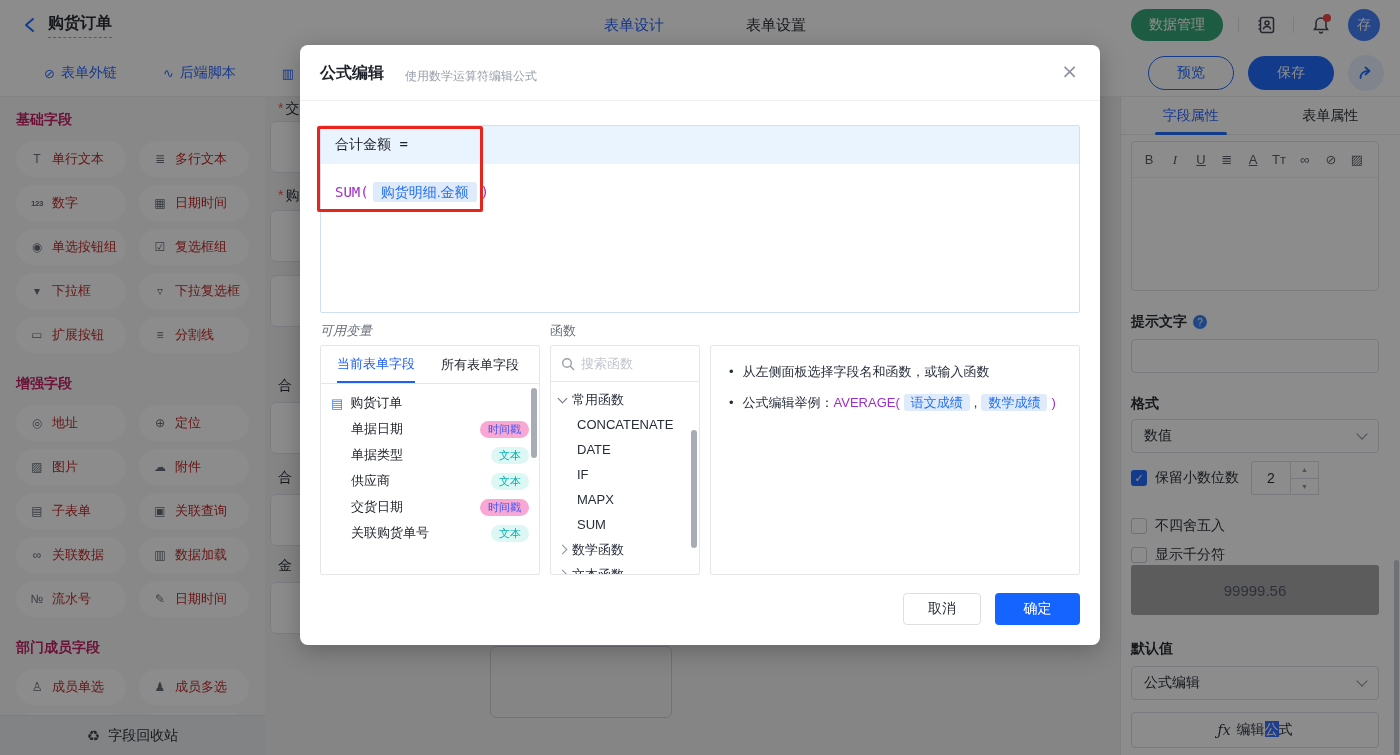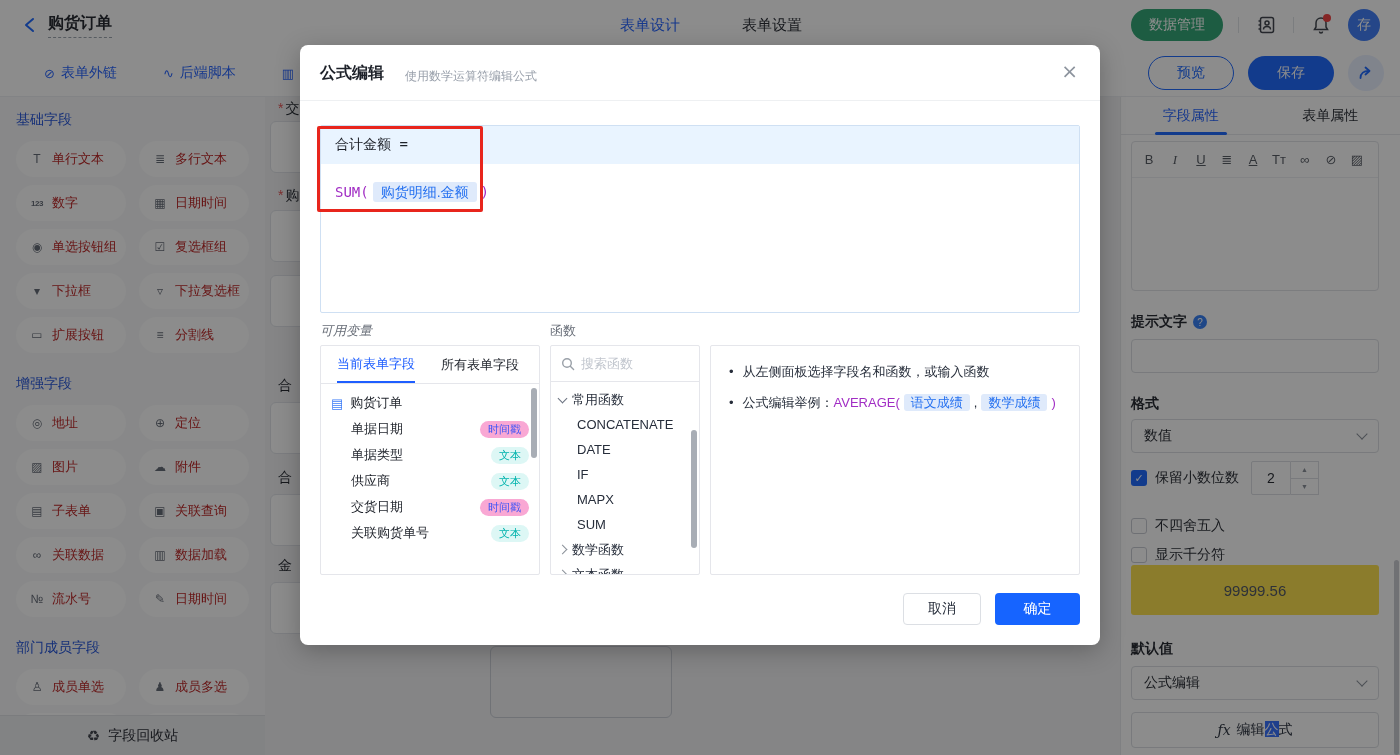--- a/index.html
+++ b/index.html
@@ -7,21 +7,21 @@
   body { font-family:"Liberation Sans","DejaVu Sans",sans-serif; color:#1d2129; background:#fff; }
   .page { position:relative; width:1400px; height:755px; overflow:hidden; background:#fff; }
 
   
   .app { position:absolute; inset:0; z-index:0; }
 
   
   .app-header { position:absolute; top:0; left:0; width:1400px; height:50px; background:#fff; }
   .hdr-back { position:absolute; left:22px; top:16px; width:18px; height:18px; cursor:pointer; }
   .hdr-title { position:absolute; left:48px; top:13px; font-size:16px; font-weight:600; color:#1d2129; border-bottom:1px dashed #9aa3ad; padding-bottom:3px; }
-  .hdr-tabs { position:absolute; left:620px; top:0; height:50px; display:flex; gap:62px; align-items:center; font-size:15px; }
+  .hdr-tabs { position:absolute; left:604px; top:0; height:50px; display:flex; gap:82px; align-items:center; font-size:15px; }
   .hdr-tab { color:#1d2129; cursor:pointer; }
   .hdr-tab.active { color:#1e5eff; }
   .hdr-right { position:absolute; right:20px; top:0; height:50px; display:flex; align-items:center; gap:15px; }
   .btn-green { height:32px; padding:0 18px; border-radius:16px; background:#2ba471; color:#fff; font-size:14px; display:flex; align-items:center; cursor:pointer; }
   .hdr-div { width:1px; height:16px; background:#dfe2e7; }
   .hdr-icon { width:24px; height:24px; position:relative; cursor:pointer; display:flex; align-items:center; justify-content:center; }
   .bell-dot { position:absolute; top:1px; right:2px; width:8px; height:8px; border-radius:50%; background:#f23c3c; }
   .avatar { width:32px; height:32px; border-radius:50%; background:#3a7af8; color:#fff; font-size:14px; display:flex; align-items:center; justify-content:center; cursor:pointer; }
 
   
@@ -29,21 +29,21 @@
   .tb-links { position:absolute; left:44px; top:0; height:46px; display:flex; gap:46px; align-items:center; }
   .tb-link { display:flex; align-items:center; gap:6px; color:#1e5eff; font-size:14px; cursor:pointer; white-space:nowrap; }
   .tb-link .ico { font-size:13px; }
   .tb-right { position:absolute; right:16px; top:0; height:46px; display:flex; gap:14px; align-items:center; }
   .btn-preview { width:86px; height:34px; border-radius:17px; border:1px solid #1664ff; color:#1664ff; background:#fff; font-size:14px; display:flex; align-items:center; justify-content:center; cursor:pointer; }
   .btn-save { width:86px; height:34px; border-radius:17px; background:#1664ff; color:#fff; font-size:14px; display:flex; align-items:center; justify-content:center; cursor:pointer; }
   .btn-share { width:36px; height:36px; border-radius:50%; background:#e8efff; display:flex; align-items:center; justify-content:center; cursor:pointer; }
 
   
   .sidebar { position:absolute; top:97px; left:0; width:265px; height:658px; background:#f7f8fa; padding:0 16px; overflow:hidden; }
-  .sec-title { font-size:14px; font-weight:400; color:#1d4ed8; margin:14px 0 12px; }
+  .sec-title { font-size:14px; font-weight:700; color:#be185d; margin:14px 0 12px; }
   .sec-title.later { margin-top:22px; }
   .pill-grid { display:grid; grid-template-columns:110px 110px; column-gap:13px; row-gap:8px; }
   .pill { height:36px; background:#fff; border-radius:18px; display:flex; align-items:center; padding-left:13px; gap:7px; cursor:grab; }
   .pill .p-ico { width:16px; text-align:center; font-size:12px; color:#5f6672; flex:none; }
   .pill .p-ico.num { font-size:8px; font-weight:700; letter-spacing:-0.5px; }
   .pill .p-lab { font-size:13px; color:#b91c1c; white-space:nowrap; }
   .recycle-bar { position:absolute; left:0; bottom:0; width:265px; height:40px; background:#ecedf0; border-top:1px solid #dfe1e5; display:flex; align-items:center; justify-content:center; gap:8px; font-size:14px; color:#1d2129; cursor:pointer; z-index:2; }
   .recycle-bar .ico { font-size:15px; color:#3a3f47; }
 
   
@@ -71,21 +71,21 @@
   .chev { width:8px; height:8px; border-right:1.5px solid #868c96; border-bottom:1.5px solid #868c96; transform:rotate(45deg); margin-left:auto; margin-top:-4px; }
   .cb { position:absolute; width:16px; height:16px; border-radius:3px; cursor:pointer; }
   .cb.checked { background:#1664ff; color:#fff; font-size:11px; display:flex; align-items:center; justify-content:center; }
   .cb.empty { background:#fff; border:1px solid #c6cad1; }
   .cb-label { position:absolute; font-size:14px; color:#1d2129; }
   .stepper { position:absolute; left:130px; display:flex; }
   .stepper .val { width:40px; height:34px; border:1px solid #dadde2; border-radius:2px 0 0 2px; display:flex; align-items:center; justify-content:center; font-size:14px; background:#fff; }
   .stepper .spin { width:28px; height:34px; border:1px solid #dadde2; border-left:none; display:flex; flex-direction:column; }
   .stepper .spin span { flex:1; display:flex; align-items:center; justify-content:center; font-size:7px; color:#868c96; cursor:pointer; }
   .stepper .spin span:first-child { border-bottom:1px solid #dadde2; }
-  .rb-preview { position:absolute; left:10px; top:468px; width:248px; height:50px; background:#fde047; border-radius:3px; display:flex; align-items:center; justify-content:center; font-size:15px; color:#4a5160; }
+  .rb-preview { position:absolute; left:10px; top:468px; width:248px; height:50px; background:#a3a3a3; border-radius:3px; display:flex; align-items:center; justify-content:center; font-size:15px; color:#4a5160; }
   .rb-fxbtn { position:absolute; left:10px; top:615px; width:248px; height:36px; border:1px solid #dadde2; border-radius:4px; background:#fff; display:flex; align-items:center; justify-content:center; gap:6px; font-size:14px; color:#272e3b; cursor:pointer; }
   .fx { font-family:"DejaVu Serif","Liberation Serif",serif; font-style:italic; font-size:14px; color:#272e3b; }
   .hl { background:#2f6bff; color:#fff; }
   .rb-scroll { position:absolute; left:273px; top:463px; width:5px; height:195px; background:#c9ccd2; border-radius:3px; cursor:pointer; }
 
   
   .overlay { position:absolute; inset:0; background:rgba(15,15,15,0.48); z-index:50; }
 
   
   .modal { position:absolute; left:300px; top:45px; width:800px; height:600px; background:#fff; border-radius:8px; box-shadow:0 6px 24px rgba(0,0,0,0.25); z-index:100; }

